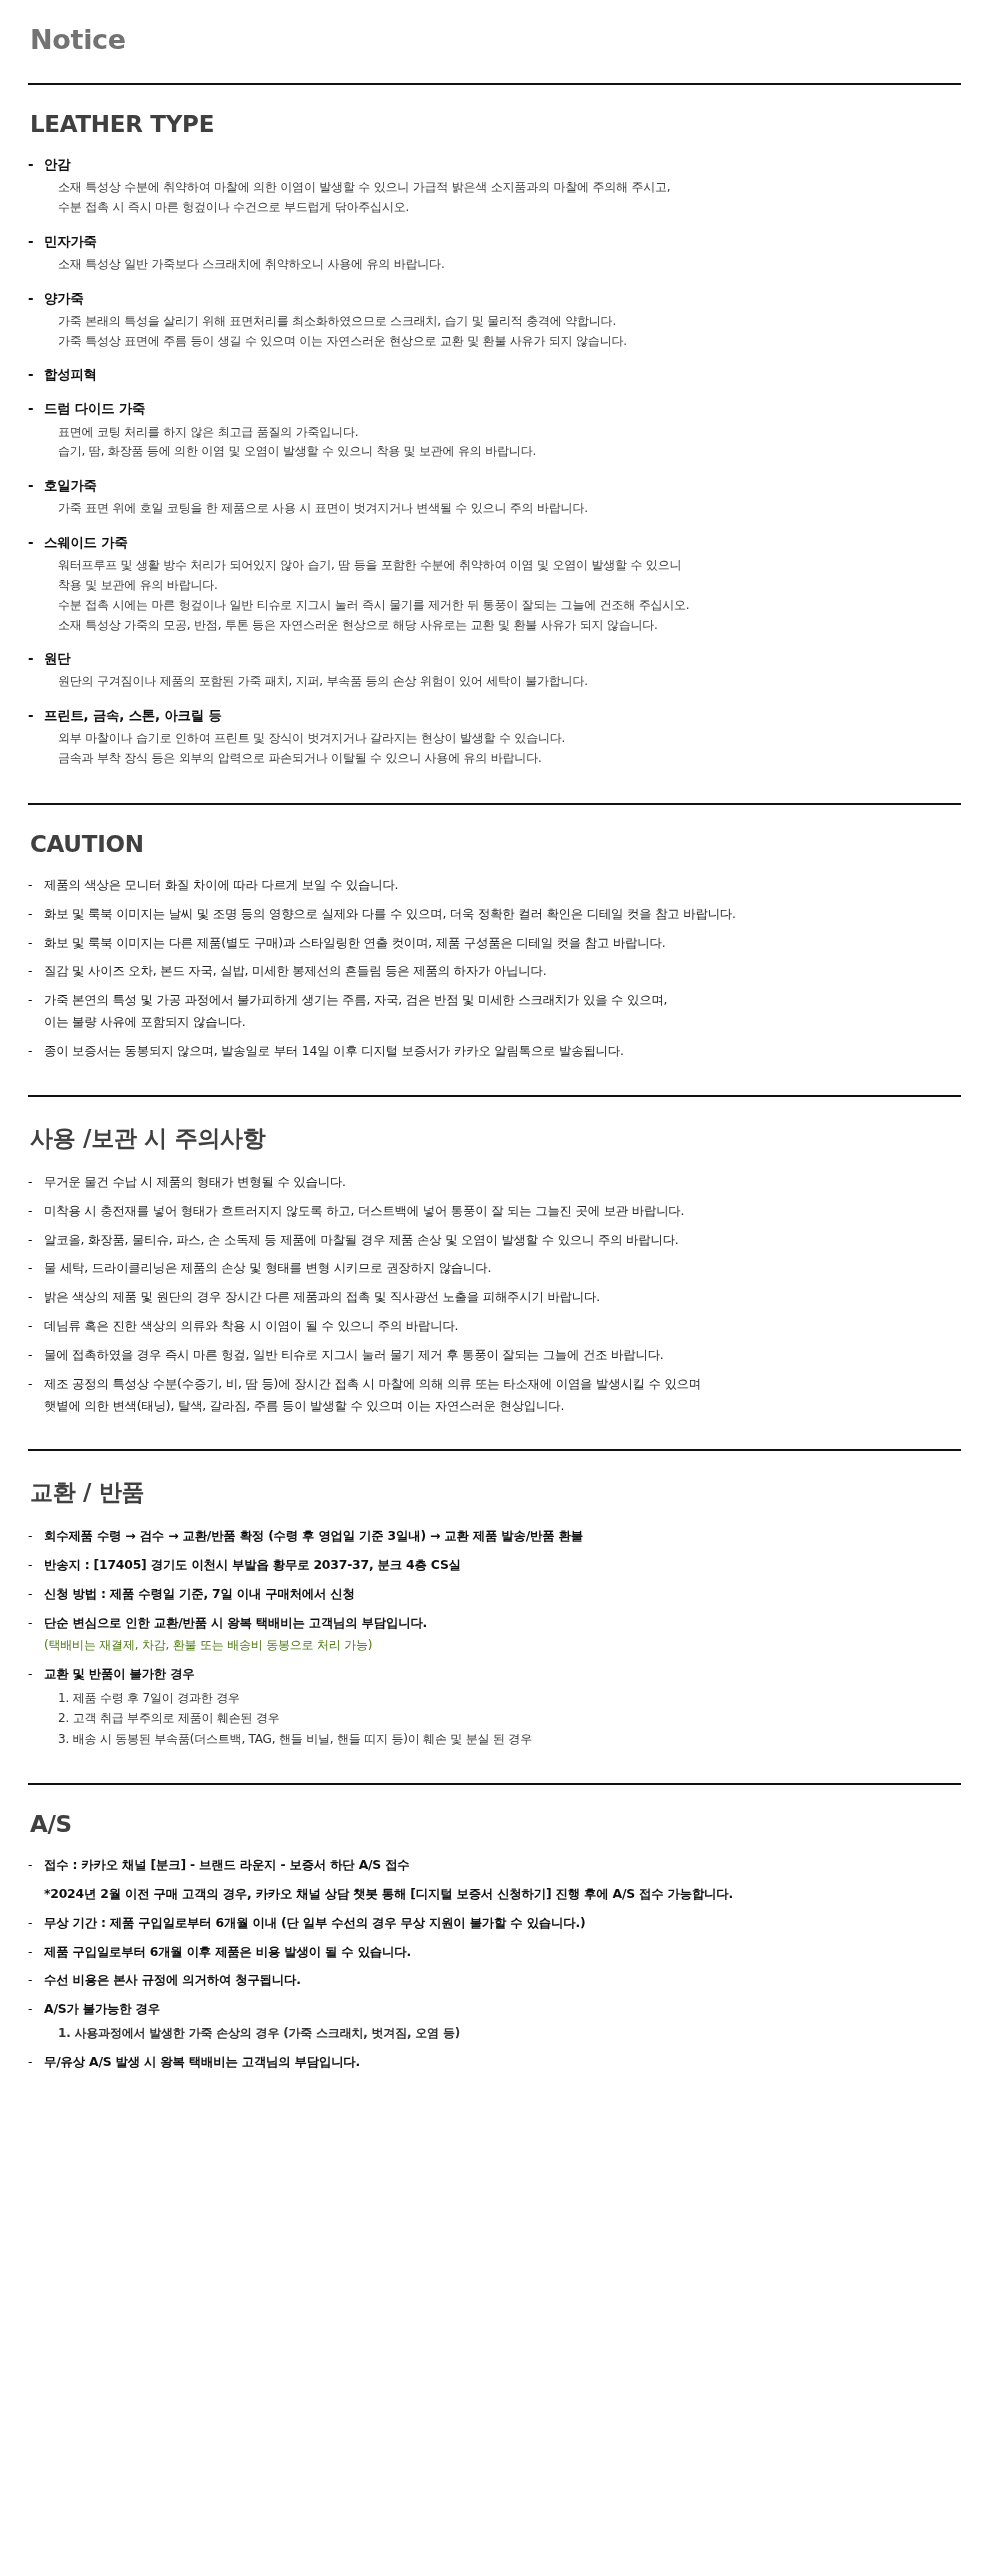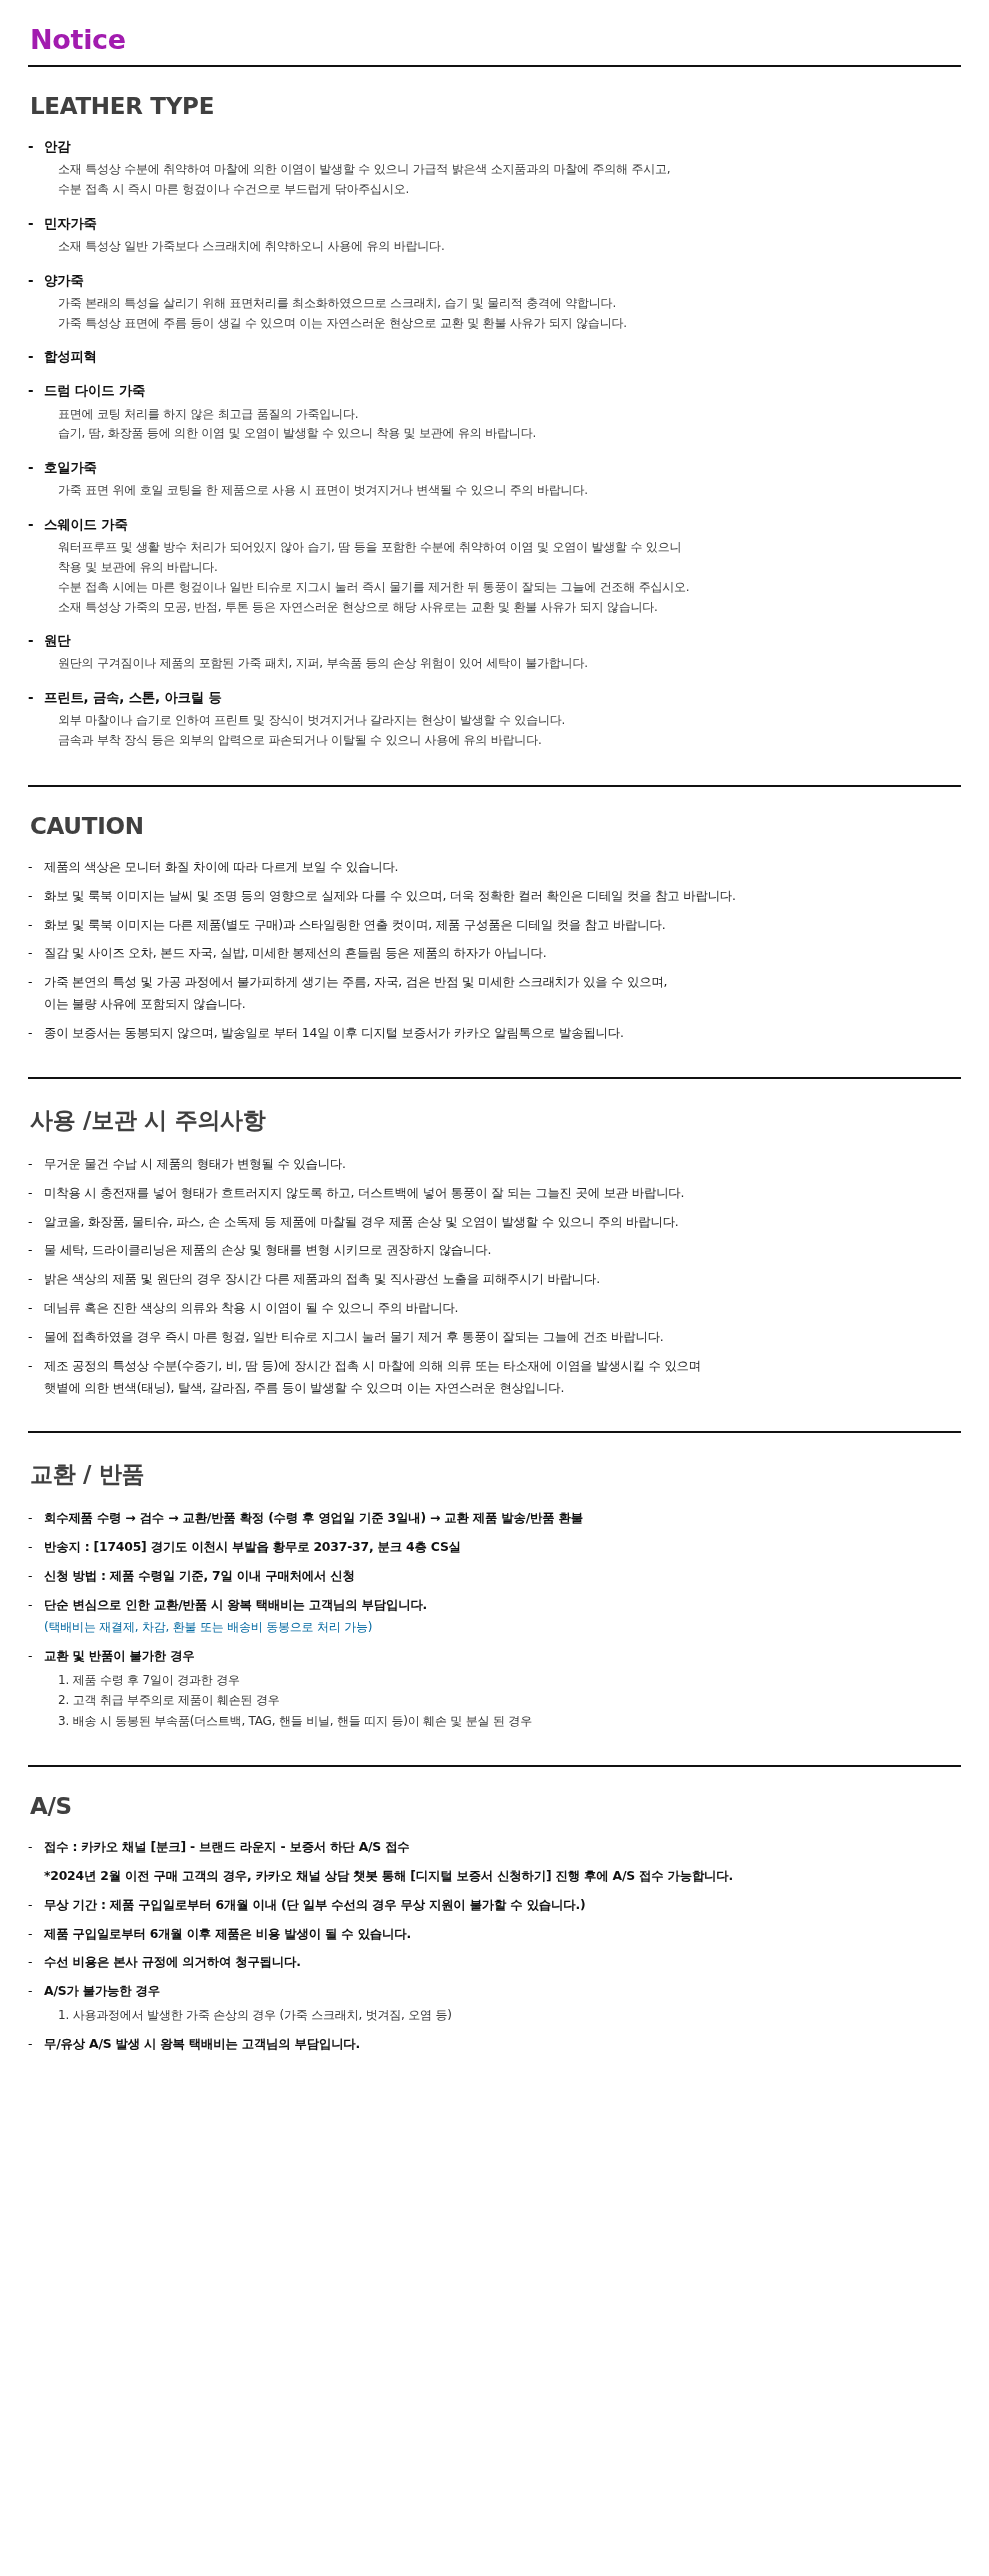--- a/index.html
+++ b/index.html
@@ -15,22 +15,22 @@
     -webkit-font-smoothing: antialiased;
   }
   .page {
     width: 989px;
     padding: 18px 28px 40px 28px;
   }
   .doc-title {
     font-size: 27px;
     font-weight: bold;
     letter-spacing: -0.3px;
-    color: #a21caf;
-    margin: 6px 0 10px 2px;
+    color: #737373;
+    margin: 6px 0 28px 2px;
   }
   .rule-heavy {
     border: 0;
     border-top: 2px solid #111;
     margin: 0 0 0 0;
   }
   .rule-section {
     border: 0;
     border-top: 2px solid #111;
     margin: 34px 0 0 0;
@@ -93,21 +93,21 @@
   }
   .sub-list .s-item {
     font-size: 12px;
     color: #333;
     line-height: 1.7;
     letter-spacing: -0.2px;
   }
   .note-indent {
     margin: 3px 0 0 14px;
     font-size: 12px;
-    color: #0369a1;
+    color: #4d7c0f;
     line-height: 1.6;
     letter-spacing: -0.2px;
   }
   .star-item {
     font-size: 12.4px;
     color: #111;
     font-weight: bold;
     line-height: 1.6;
     letter-spacing: -0.2px;
     margin: 0 0 9px 16px;
@@ -354,21 +354,21 @@
     </div>
     <div class="b-item bold">
       <span class="dash">-</span>
       <span class="b-text">수선 비용은 본사 규정에 의거하여 청구됩니다.</span>
     </div>
     <div class="b-item bold">
       <span class="dash">-</span>
       <span class="b-text">
         <span>A/S가 불가능한 경우</span>
         <span class="sub-list" style="font-weight:normal;display:block;">
-          <span class="s-item" style="display:block;">1. 사용과정에서 발생한 가죽 손상의 경우 (가죽 스크래치, 벗겨짐, 오염 등)</span>
+          <span class="s-item" style="display:block;font-weight:bold;">1. 사용과정에서 발생한 가죽 손상의 경우 (가죽 스크래치, 벗겨짐, 오염 등)</span>
         </span>
       </span>
     </div>
     <div class="b-item bold">
       <span class="dash">-</span>
       <span class="b-text">무/유상 A/S 발생 시 왕복 택배비는 고객님의 부담입니다.</span>
     </div>
   </div>
 
 </div>

